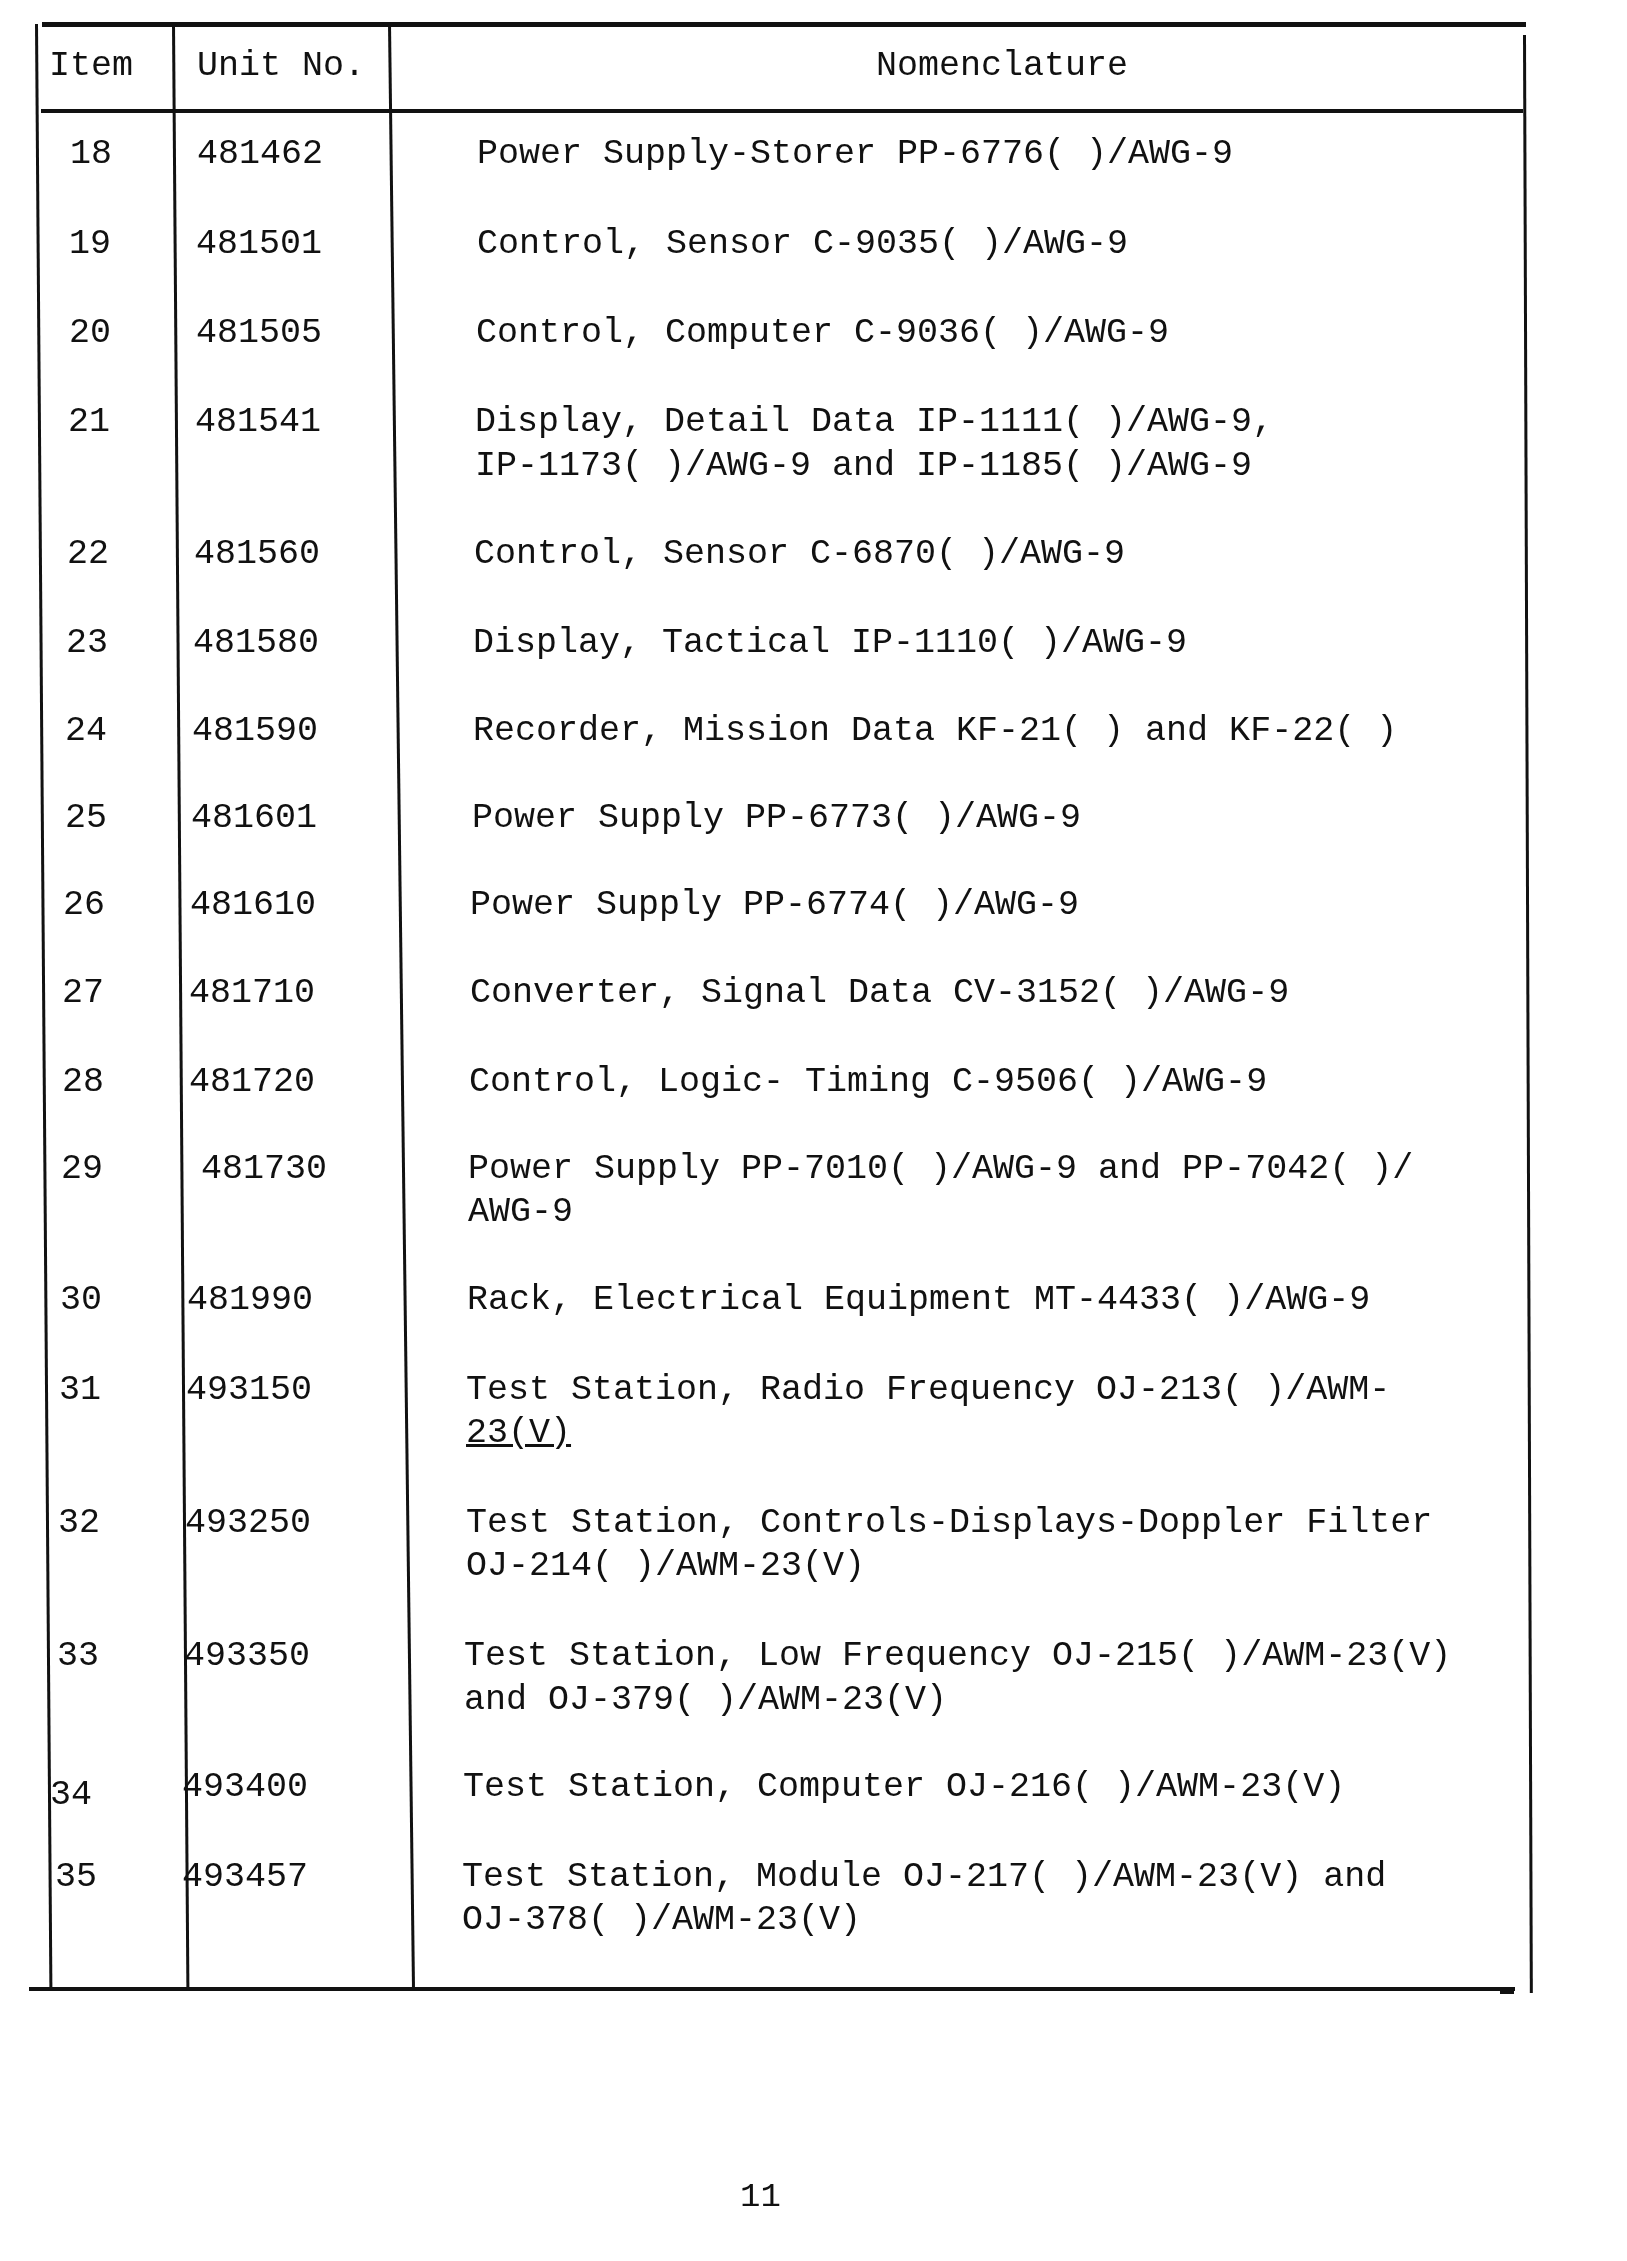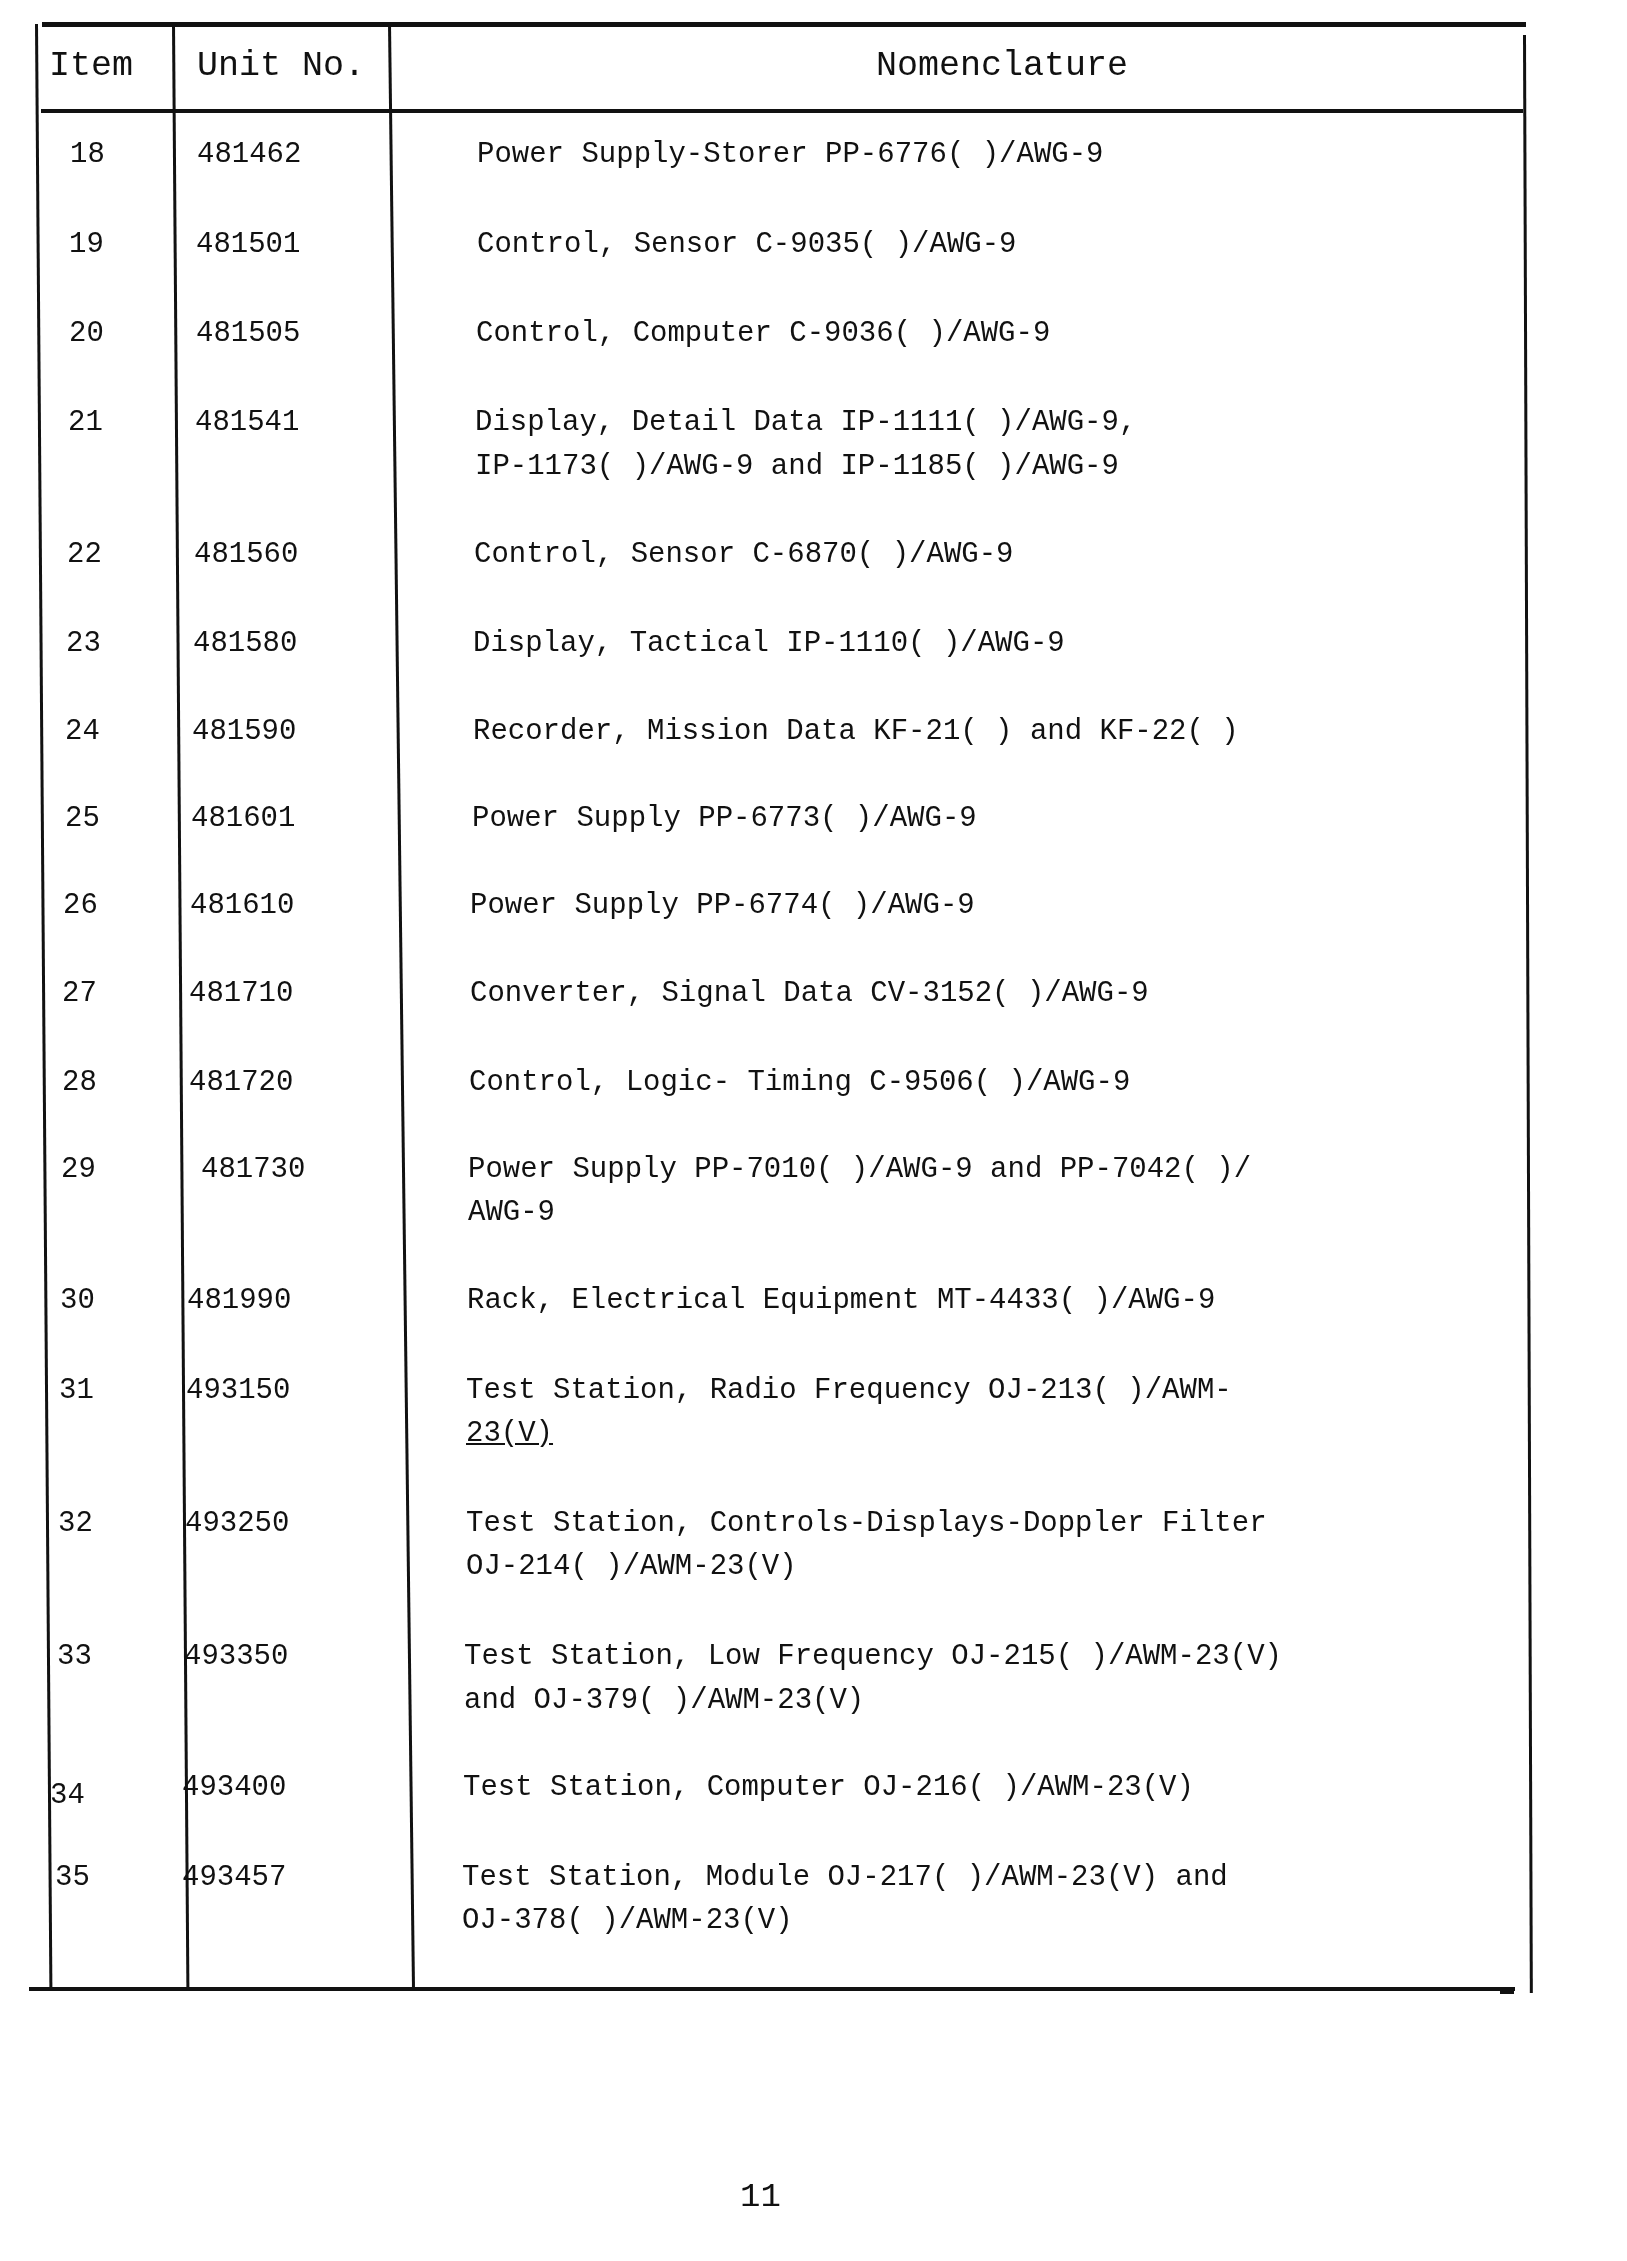--- a/index.html
+++ b/index.html
@@ -1,21 +1,21 @@
 <!DOCTYPE html>
 <html style="font-size:11.2px"><head>
 <meta charset="utf-8">
 <style>
   html, body { margin: 0; padding: 0; background: #ffffff; }
   body { width: 1627px; height: 2261px; position: relative; overflow: hidden;
          font-family: "Liberation Mono", "DejaVu Sans Mono", monospace; color: #111111; }
   .page { position: absolute; left: 0; top: 0; width: 1627px; height: 2261px; }
   .hline { position: absolute; background: #111111; }
   .vline { position: absolute; background: #111111; width: 2.8px; }
-  .txt { position: absolute; white-space: pre; font-size: 29px; line-height: 43px; letter-spacing: 0px; }
+  .txt { position: absolute; white-space: pre; font-size: 35px; line-height: 43px; letter-spacing: 0px; }
   .hdr { position: absolute; white-space: pre; font-size: 35px; line-height: 43px; }
   .wm { position: absolute; white-space: pre; font-family: "Liberation Sans", sans-serif;
         color: rgba(150,150,150,0.28); pointer-events: none; }
   .pageno { position: absolute; font-size: 34px; white-space: pre; }
 </style>
 </head>
 <body>
 
 <div class="page">
 

